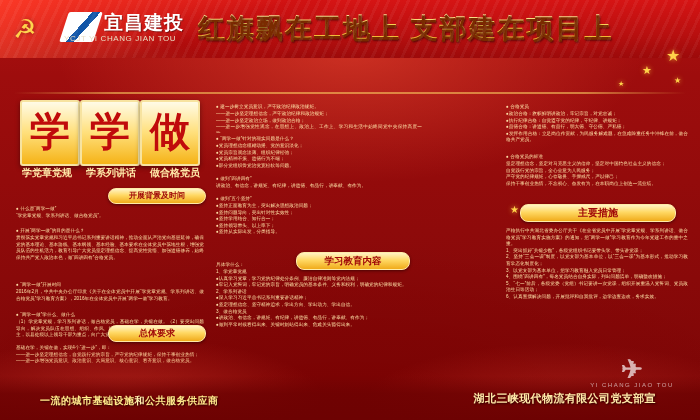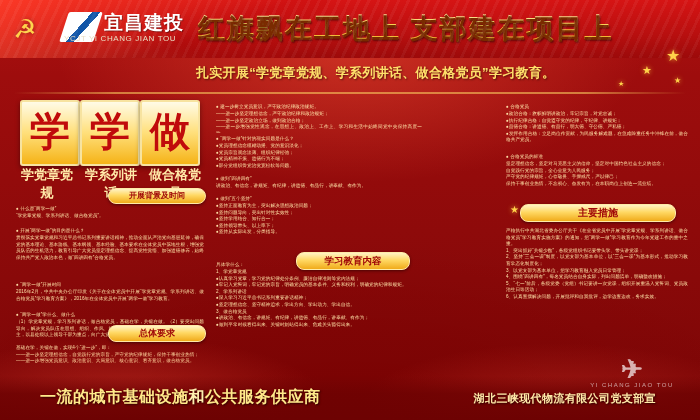--- a/index.html
+++ b/index.html
@@ -79,21 +79,21 @@
     width:56px;height:62px;
     background:linear-gradient(180deg,#fffbe6 0%,#ffdf7a 50%,#f5b317 100%);
     border:2px solid #f7e3a0;border-radius:3px;
     color:#c00b0b;font-size:40px;font-weight:bold;line-height:58px;text-align:center;
     font-family:"DejaVu Serif","Liberation Serif",serif;
     box-shadow:0 2px 5px rgba(0,0,0,.4);
   }
   .bigcaps{
     position:absolute;left:16px;top:166px;width:190px;
     display:flex;justify-content:space-between;
-    font-size:13px;color:#ffe9a8;font-weight:bold;
+    font-size:10px;color:#ffe9a8;font-weight:bold;
   }
   .bigcaps span{width:62px;text-align:center;}
   
   .ribbon{
     position:absolute;
     background:linear-gradient(180deg,#fff3c4 0%,#ffd863 45%,#f0ab1a 100%);
     border:1px solid #ffeaa7;border-radius:8px;
     color:#a00808;font-weight:bold;text-align:center;
     box-shadow:0 1px 3px rgba(0,0,0,.45);
   }
@@ -101,21 +101,21 @@
     position:absolute;color:#ffe3a8;font-size:4.6px;line-height:6.6px;
     text-align:justify;letter-spacing:.1px;
   }
   
   .bottomline{
     position:absolute;left:0;bottom:0;width:700px;height:44px;
     background:linear-gradient(180deg,rgba(120,0,0,.0) 0%,rgba(110,2,2,.85) 40%,#6d0202 100%);
   }
   .slogan{
     position:absolute;left:40px;bottom:12px;
-    font-size:16px;font-weight:bold;color:#ffe98a;letter-spacing:.5px;
+    font-size:10px;font-weight:bold;color:#ffe98a;letter-spacing:.5px;
     text-shadow:1px 1px 2px rgba(0,0,0,.6);
   }
   .slogan .red{color:#fff0b0;}
   .company{
     position:absolute;right:44px;bottom:14px;
     font-size:11px;font-weight:bold;color:#ffe9a8;letter-spacing:.4px;
     text-shadow:1px 1px 2px rgba(0,0,0,.6);
   }
   .wm{
     position:absolute;right:8px;bottom:4px;width:120px;height:60px;
@@ -148,21 +148,20 @@
     <div class="flagwave"></div>
     <div class="emblem">☭</div>
     <div class="logo">
       <div class="mark"></div>
       <div class="cn">宜昌建投</div>
       <div class="en">YCJT  YI CHANG JIAN TOU</div>
     </div>
     <div class="title1">红旗飘在工地上  支部建在项目上</div>
   </div>
 
-  <div class="subtitle">扎实开展“学党章党规、学系列讲话、做合格党员”学习教育。</div>
 
   <div class="stars">
     <div class="star" style="left:88px;top:2px;font-size:16px;">★</div>
     <div class="star" style="left:64px;top:20px;font-size:11px;">★</div>
     <div class="star" style="left:96px;top:32px;font-size:8px;">★</div>
     <div class="star" style="left:40px;top:36px;font-size:7px;">★</div>
   </div>
 
   <div class="goldline"></div>
 

